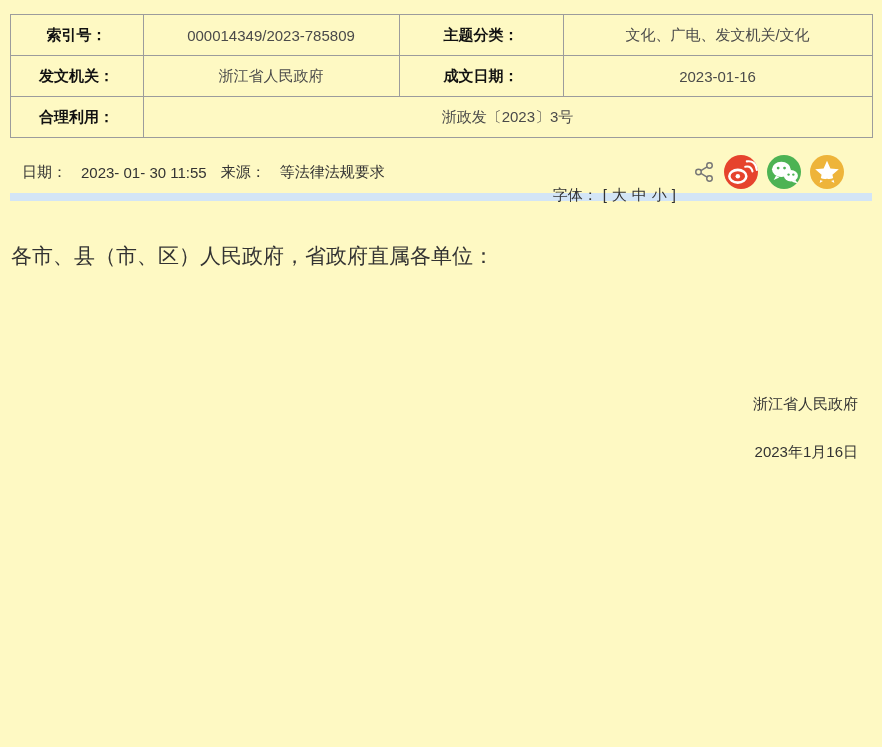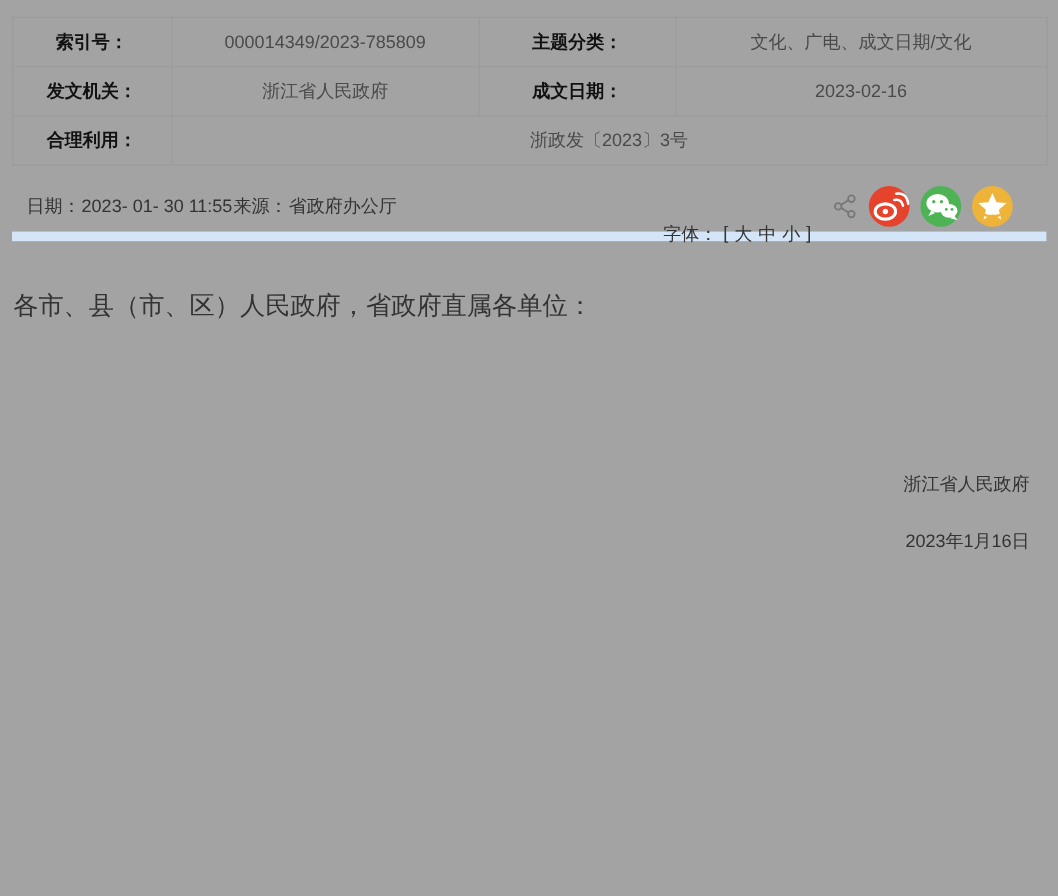--- a/index.html
+++ b/index.html
@@ -1,32 +1,32 @@
 <!DOCTYPE html>
 <html><head>
 <meta charset="utf-8">
 <style>
   html,body{margin:0;padding:0;background:#fff;}
   body{font-family:"Liberation Sans","DejaVu Sans",sans-serif;}
-  .page{width:882px;height:747px;background:#a3a3a3;overflow:hidden;position:relative;}
+  .page{width:882px;height:747px;background:#fef9c3;overflow:hidden;position:relative;}
 
   
   .meta-table{border-collapse:collapse;table-layout:fixed;width:862px;margin:14px auto 0;}
   .meta-table td{border:1px solid #9c9c9c;height:40px;text-align:center;vertical-align:middle;
                  font-size:15px;color:#4a4a4a;padding:0 4px;overflow:hidden;}
   .meta-table td.m-label{font-weight:bold;color:#111;}
 
   
   .doc-title{width:830px;margin:21px auto 0;text-align:center;font-weight:bold;
              font-size:27px;line-height:35px;color:#232323;}
 
   
   .info-bar{margin:13px 10px 0;height:42px;display:flex;align-items:center;
             justify-content:space-between;font-size:15px;color:#333;}
-  .info-left{padding-left:12px;display:flex;align-items:center;gap:1px;white-space:nowrap;text-align:center;}
+  .info-left{padding-left:12px;display:flex;align-items:center;gap:14px;white-space:nowrap;text-align:center;}
   .info-right{display:flex;align-items:center;gap:9px;padding-right:28px;}
   .font-sizer{display:flex;gap:5px;margin-right:8px;color:#333;margin-top:46px;}
   .font-opt{cursor:pointer;}
   .share-glyph{display:flex;align-items:center;}
   .icon-circle{width:34px;height:34px;border-radius:50%;display:flex;align-items:center;
                justify-content:center;cursor:pointer;flex:0 0 auto;}
   .ic-weibo{background:#e6432d;}
   .ic-wechat{background:#4db354;}
   .ic-qzone{background:#eeb43a;}
 
@@ -53,42 +53,42 @@
       <col style="width:133px">
         <col style="width:256px">
         <col style="width:164px">
         <col style="width:309px">
     </colgroup>
     <tbody>
       <tr>
         <td class="m-label">索引号：</td>
         <td>000014349/2023-785809</td>
         <td class="m-label">主题分类：</td>
-        <td>文化、广电、成文日期/文化</td>
+        <td>文化、广电、发文机关/文化</td>
       </tr>
       <tr>
         <td class="m-label">发文机关：</td>
         <td>浙江省人民政府</td>
         <td class="m-label">成文日期：</td>
-        <td>2023-02-16</td>
+        <td>2023-01-16</td>
       </tr>
       <tr>
         <td class="m-label">合理利用：</td>
         <td colspan="3">浙政发〔2023〕3号</td>
       </tr>
     </tbody>
   </table>
 
 
   <div class="info-bar">
     <div class="info-left">
       <span>日期：</span>
       <span>2023- 01- 30 11:55</span>
       <span>来源：</span>
-      <span>省政府办公厅</span>
+      <span>等法律法规要求</span>
     </div>
     <div class="info-right">
       <span class="font-sizer">
         <span>字体：</span>
         <span>[</span>
         <span class="font-opt">大</span>
         <span class="font-opt">中</span>
         <span class="font-opt">小</span>
         <span>]</span>
       </span>

